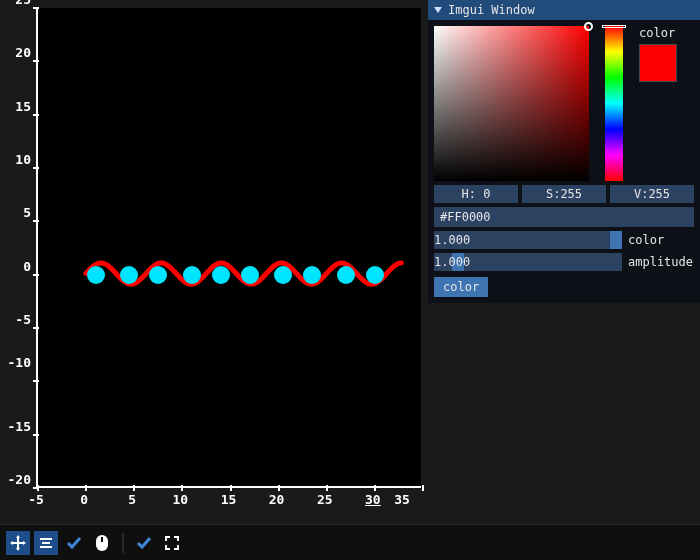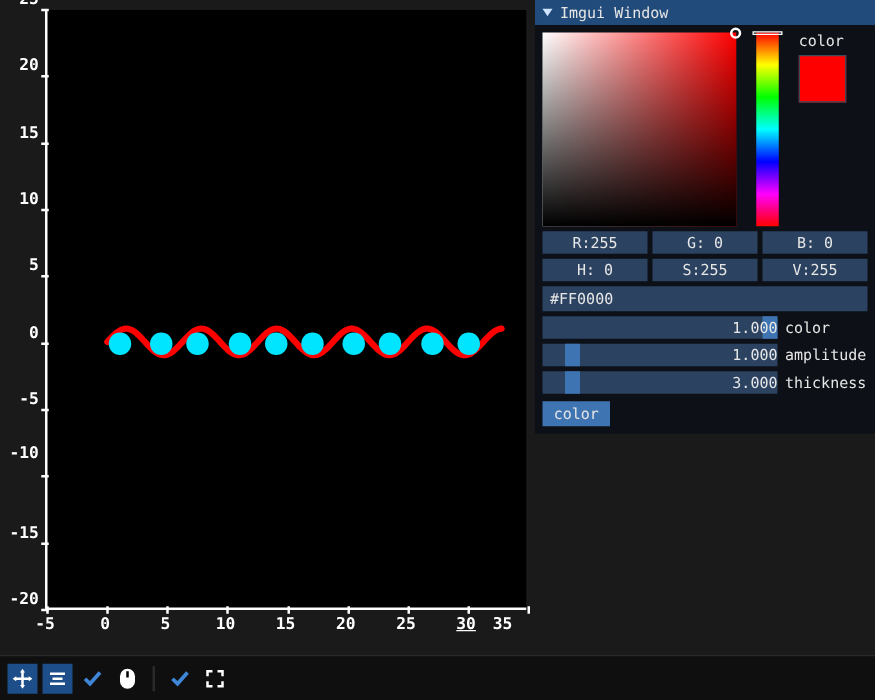--- a/index.html
+++ b/index.html
@@ -35,21 +35,21 @@
   .hue-bar .hmark { position:absolute; left:-3px; top:-1px; width:24px; height:3px; border:1px solid #fff;}
   .color-block { display:flex; flex-direction:column; gap:4px; }
   .color-label { font-size:12px; }
   .swatch { width: 38px; height: 38px; border: 1px solid #3a4a5a; background:#f00; }
   .rgbhsv { display:flex; gap:4px; margin-top:4px;}
   .rgbhsv .cell { flex:1; background:#2b4261; text-align:center; padding:2px 0; font-size:12px;}
   .hex-row { background:#2b4261; padding:3px 6px; margin-top:4px; font-size:12px;}
   .slider-row { display:flex; align-items:center; gap:6px; margin-top:4px; }
   .slider { position:relative; flex: 0 0 188px; height:18px; background:#2b4261; }
   .slider .grab { position:absolute; top:0; height:18px; width:12px; background:#3f74b3; }
-  .slider .val { position:absolute; width:100%; text-align:right; line-height:18px; font-size:12px;}
+  .slider .val { position:absolute; width:100%; text-align:left; line-height:18px; font-size:12px;}
   .slider-label { font-size:12px; }
   .reset-btn { display:inline-block; background:#3f74b3; padding:3px 9px; margin-top:6px; font-size:12px; cursor:pointer;}
 
 </style>
 </head>
 <body>
 
 <div class="plot-wrap">
   <div class="y-axis-labels">
       <span style="top: 472px;">-20</span>
@@ -121,51 +121,39 @@
         </div>
       <div class="hue-bar">
           <div class="hmark"></div>
         </div>
       <div class="color-block">
         <span class="color-label">color</span>
         <div class="swatch" style="background: rgb(255, 0, 0);"></div>
       </div>
     </div>
     <div class="rgbhsv">
-      <div class="cell">R:255</div>
-      <div class="cell">G:  0</div>
-      <div class="cell">B:  0</div>
-    </div>
-    <div class="rgbhsv">
       <div class="cell">H:  0</div>
       <div class="cell">S:255</div>
       <div class="cell">V:255</div>
     </div>
     <div class="hex-row">#FF0000</div>
 
     <div class="slider-row">
       <div class="slider">
         <div class="grab" id="g-alpha" style="left: 176px;"></div>
           <div class="val">1.000</div>
       </div>
       <span class="slider-label">color</span>
     </div>
     <div class="slider-row">
       <div class="slider">
         <div class="grab" id="g-amp" style="left: 17.6px;"></div>
           <div class="val">1.000</div>
       </div>
       <span class="slider-label">amplitude</span>
-    </div>
-    <div class="slider-row">
-      <div class="slider">
-        <div class="grab" id="g-thk" style="left: 17.6px;"></div>
-          <div class="val">3.000</div>
-      </div>
-      <span class="slider-label">thickness</span>
     </div>
 
     <div class="reset-btn">color</div>
   </div>
 </div>
 
 <div class="toolbar">
   <div class="tool-btn active">
     <svg width="16" height="16" viewBox="0 0 16 16">
         <path d="M8 0l2 3H9v4h4V6l3 2-3 2V9H9v4h1l-2 3-2-3h1V9H3v1L0 8l3-2v1h4V3H6z" fill="#fff"></path>

